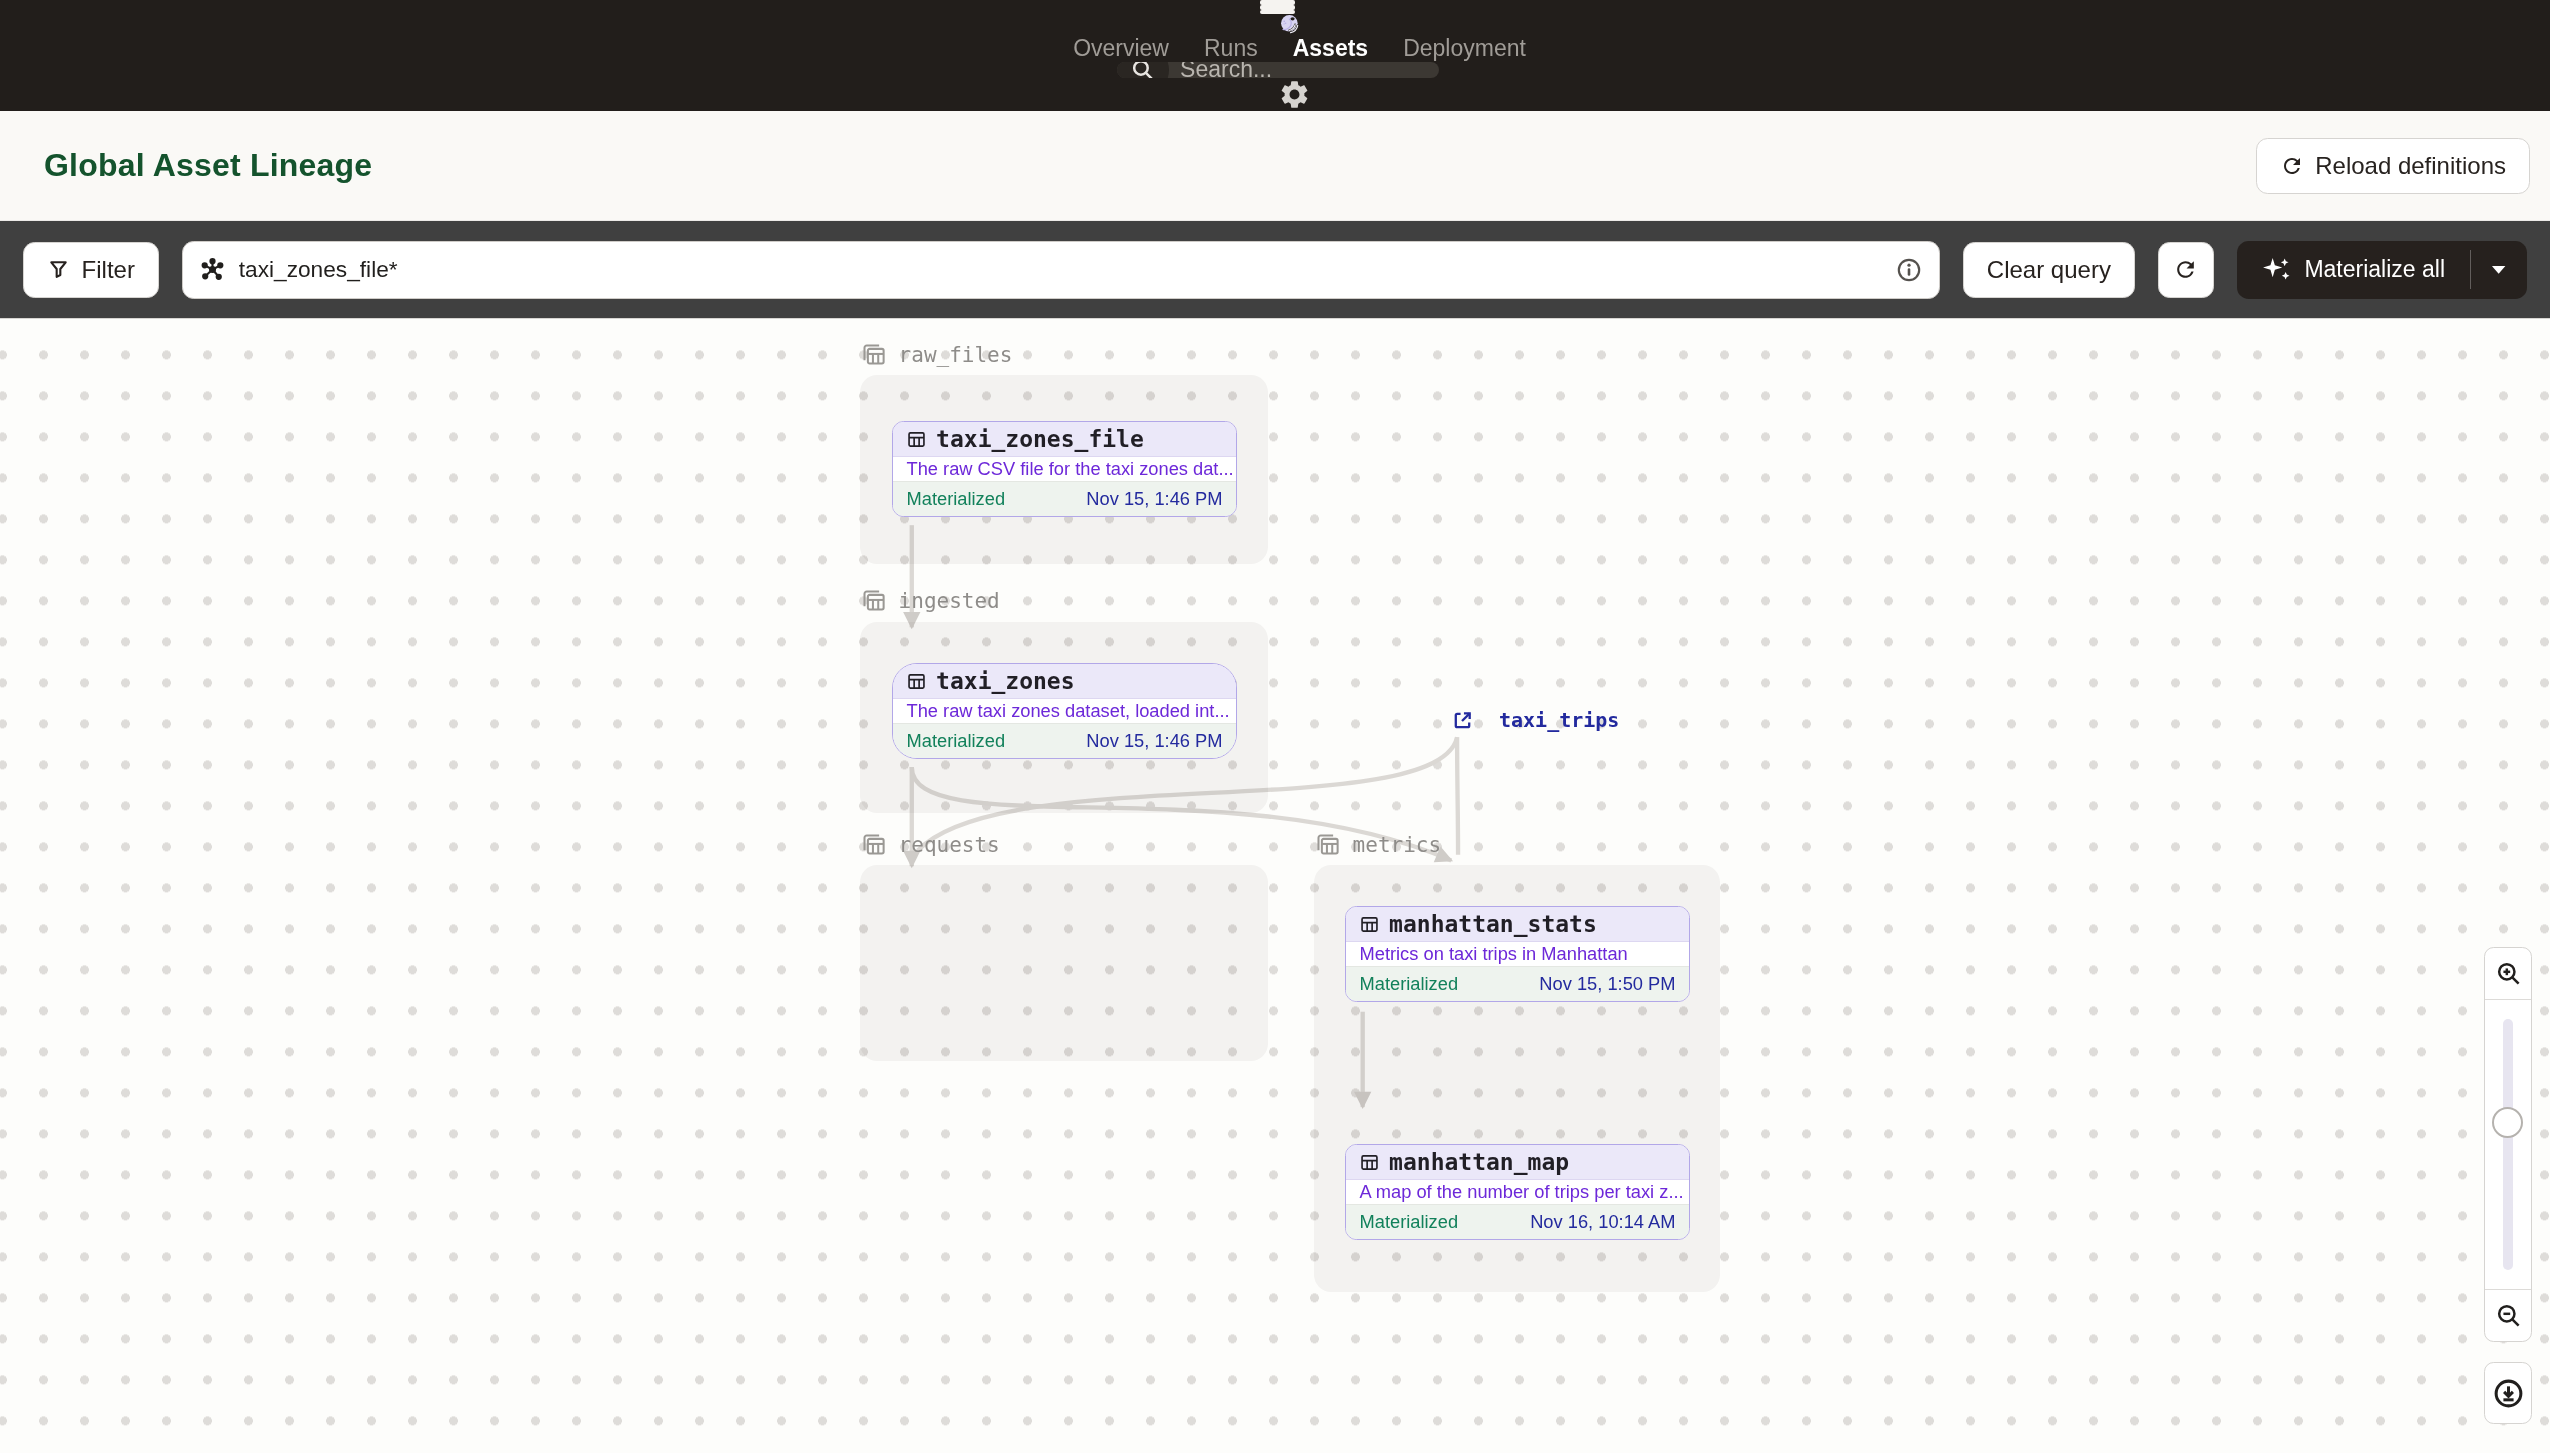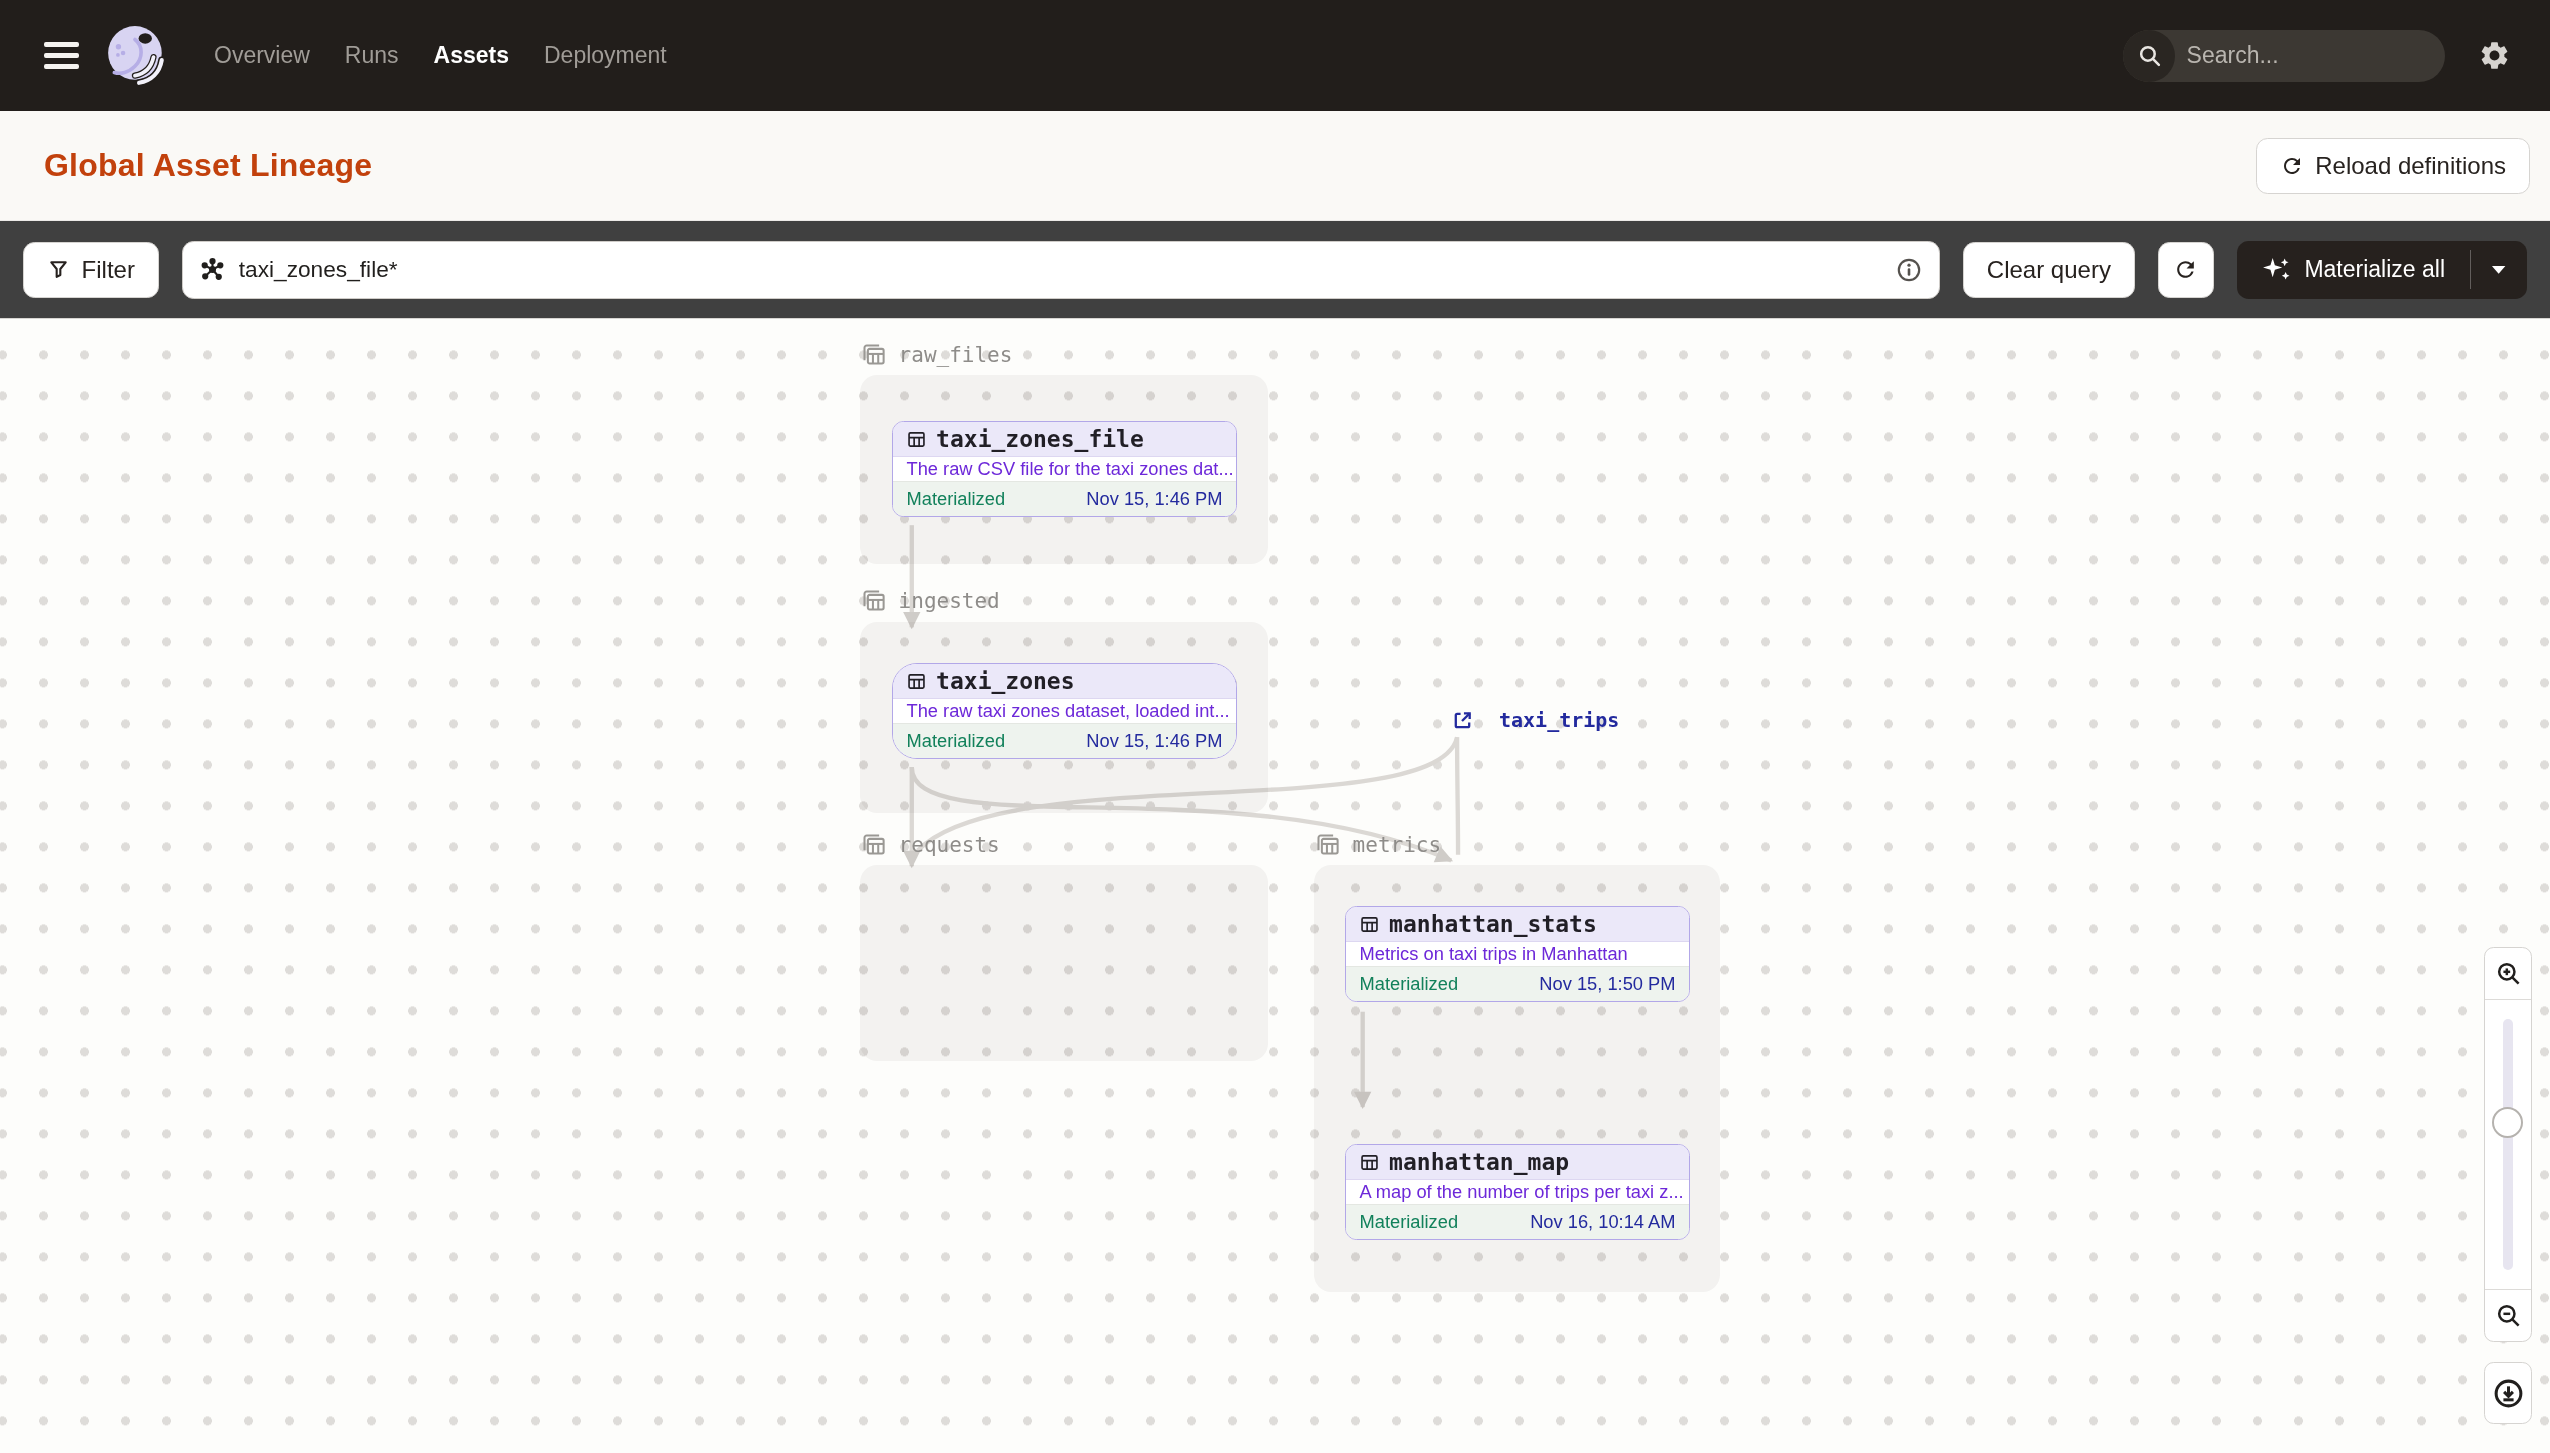--- a/index.html
+++ b/index.html
@@ -1,38 +1,38 @@
 <!DOCTYPE html>
 <html><head>
 <meta charset="utf-8">
 <style>
   * { box-sizing: border-box; margin: 0; padding: 0; }
   html,body { width:2550px; height:1453px; overflow:hidden; background:#fff;
     font-family:"Liberation Sans", sans-serif; }
   .mono { font-family:"DejaVu Sans Mono", monospace; }
 
   
-  .nav { height:111px; background:#221e1b; display:flex; align-items:center; padding:0 39px 0 44px; }
+  .nav { height:111px; background:#221e1b; display:flex; align-items:center; padding:0 39px 0 44px;flex-direction:column; }
   .hamburger { width:35px; height:27px; display:flex; flex-direction:column; justify-content:space-between; cursor:pointer; background:none; border:none; }
   .hamburger span { display:block; height:4.8px; border-radius:1.9px; background:#f5f3f0; }
   .logo { margin-left:25px; width:66px; height:66px; }
   .navlinks { display:flex; align-items:center; gap:35px; margin-left:44px; }
   .navlink { font-size:23px; color:#a09c97; text-decoration:none; font-weight:500; }
   .navlink.active { color:#ffffff; font-weight:700; }
   .nav-spacer { flex:1; }
   .searchpill { width:322px; height:52px; border-radius:26px; background:#3c3833; display:flex; align-items:center; overflow:hidden; }
   .search-circle { width:52px; height:52px; border-radius:50%; background:#2a2622; display:flex; align-items:center; justify-content:center; flex:none; }
   .searchpill input { flex:1; background:transparent; border:none; outline:none; color:#e8e5e1; font-size:23px; padding:0 11.6px; font-family:"Liberation Sans", sans-serif; }
   .searchpill input::placeholder { color:#b9b5af; }
   .gear-btn { margin-left:33px; background:none; border:none; cursor:pointer; display:flex; }
 
   
   .title-row { height:110px; background:#faf9f6; border-bottom:1px solid #eceae7;
     display:flex; align-items:center; justify-content:space-between; padding:0 20px 0 44px; }
-  .page-title { font-size:32px; font-weight:700; color:#c2410c; letter-spacing:0.2px; }
+  .page-title { font-size:32px; font-weight:700; color:#14532d; letter-spacing:0.2px; }
   .btn { display:flex; align-items:center; gap:11.6px; background:#fff; border:1px solid #d6d4d1; border-radius:11.6px;
     height:56px; padding:0 23px; font-size:24px; color:#27221f; cursor:pointer; font-family:"Liberation Sans", sans-serif; }
 
   
   .toolbar { height:98px; background:#404040; border-bottom:1px solid #d7d5d2;
     display:flex; align-items:center; padding:0 23px; gap:23px; }
   .query-wrap { flex:1; height:58px; border:1px solid #cfccc8; border-radius:11.6px; background:#fff;
     display:flex; align-items:center; padding:0 17.3px; gap:13.5px; }
   .query-wrap input { flex:1; border:none; outline:none; font-size:22.7px; color:#211f1d; font-family:"Liberation Sans", sans-serif; }
   .icon-btn { width:56px; padding:0; justify-content:center; }

